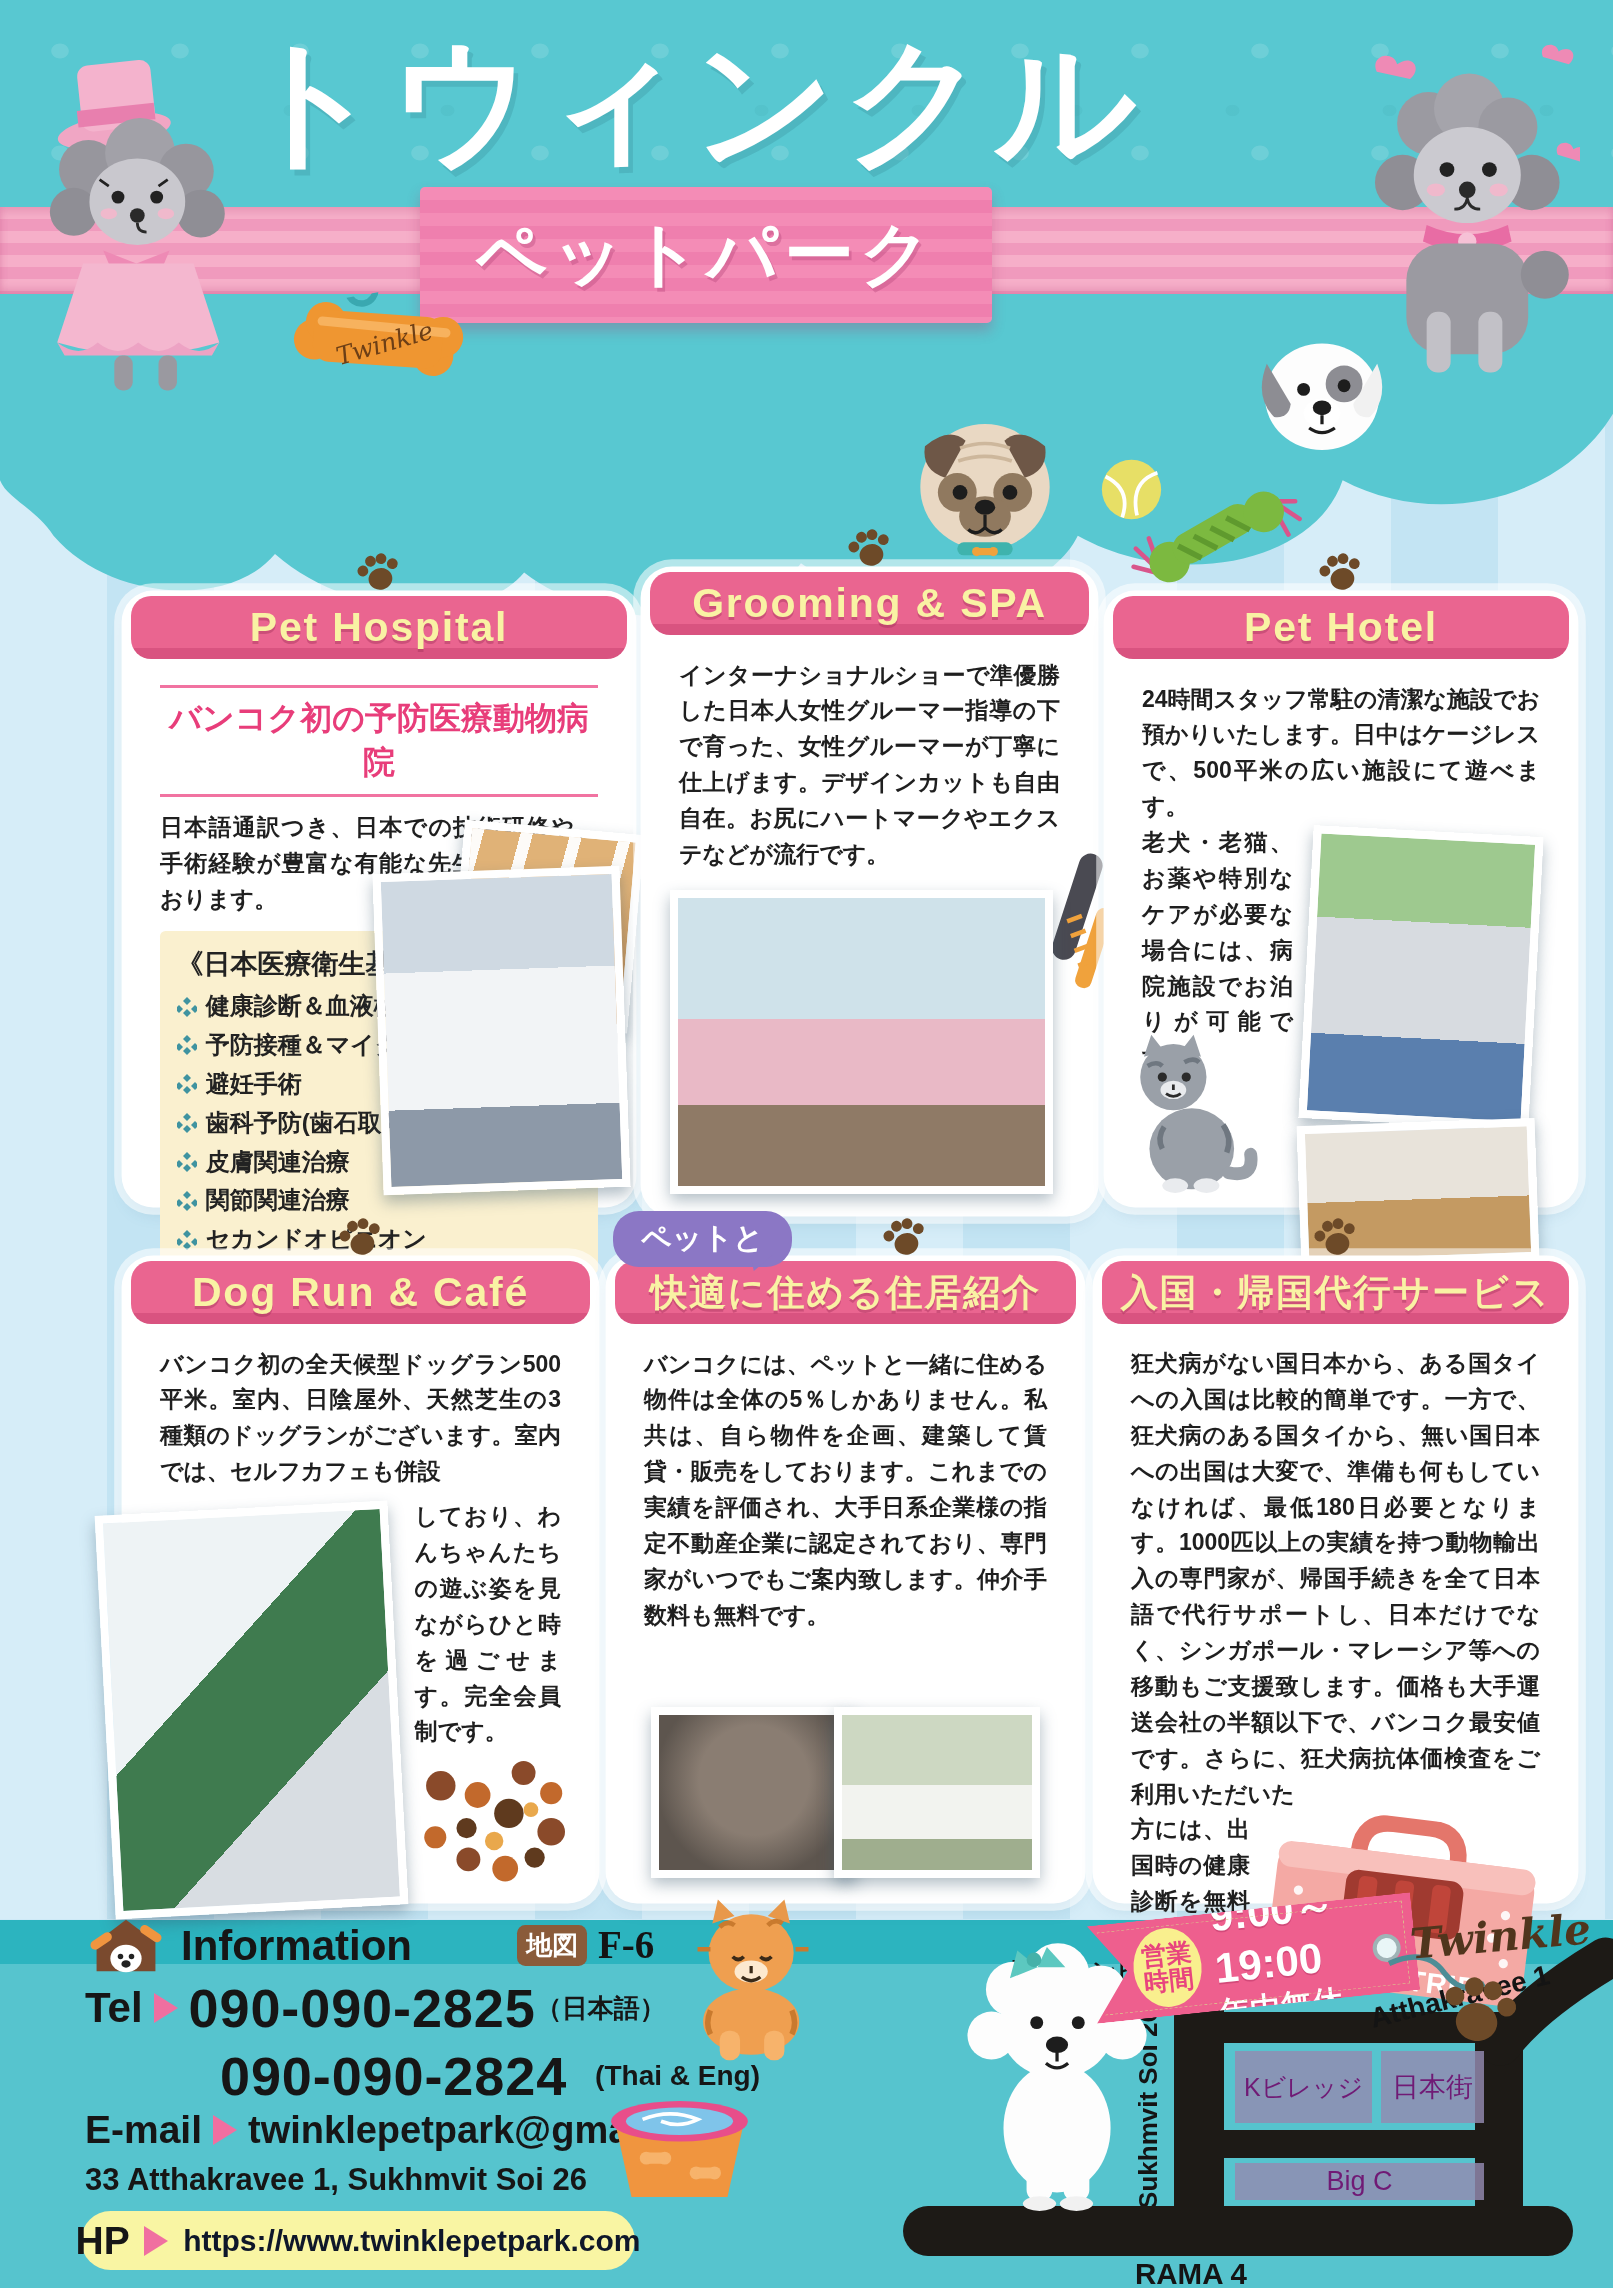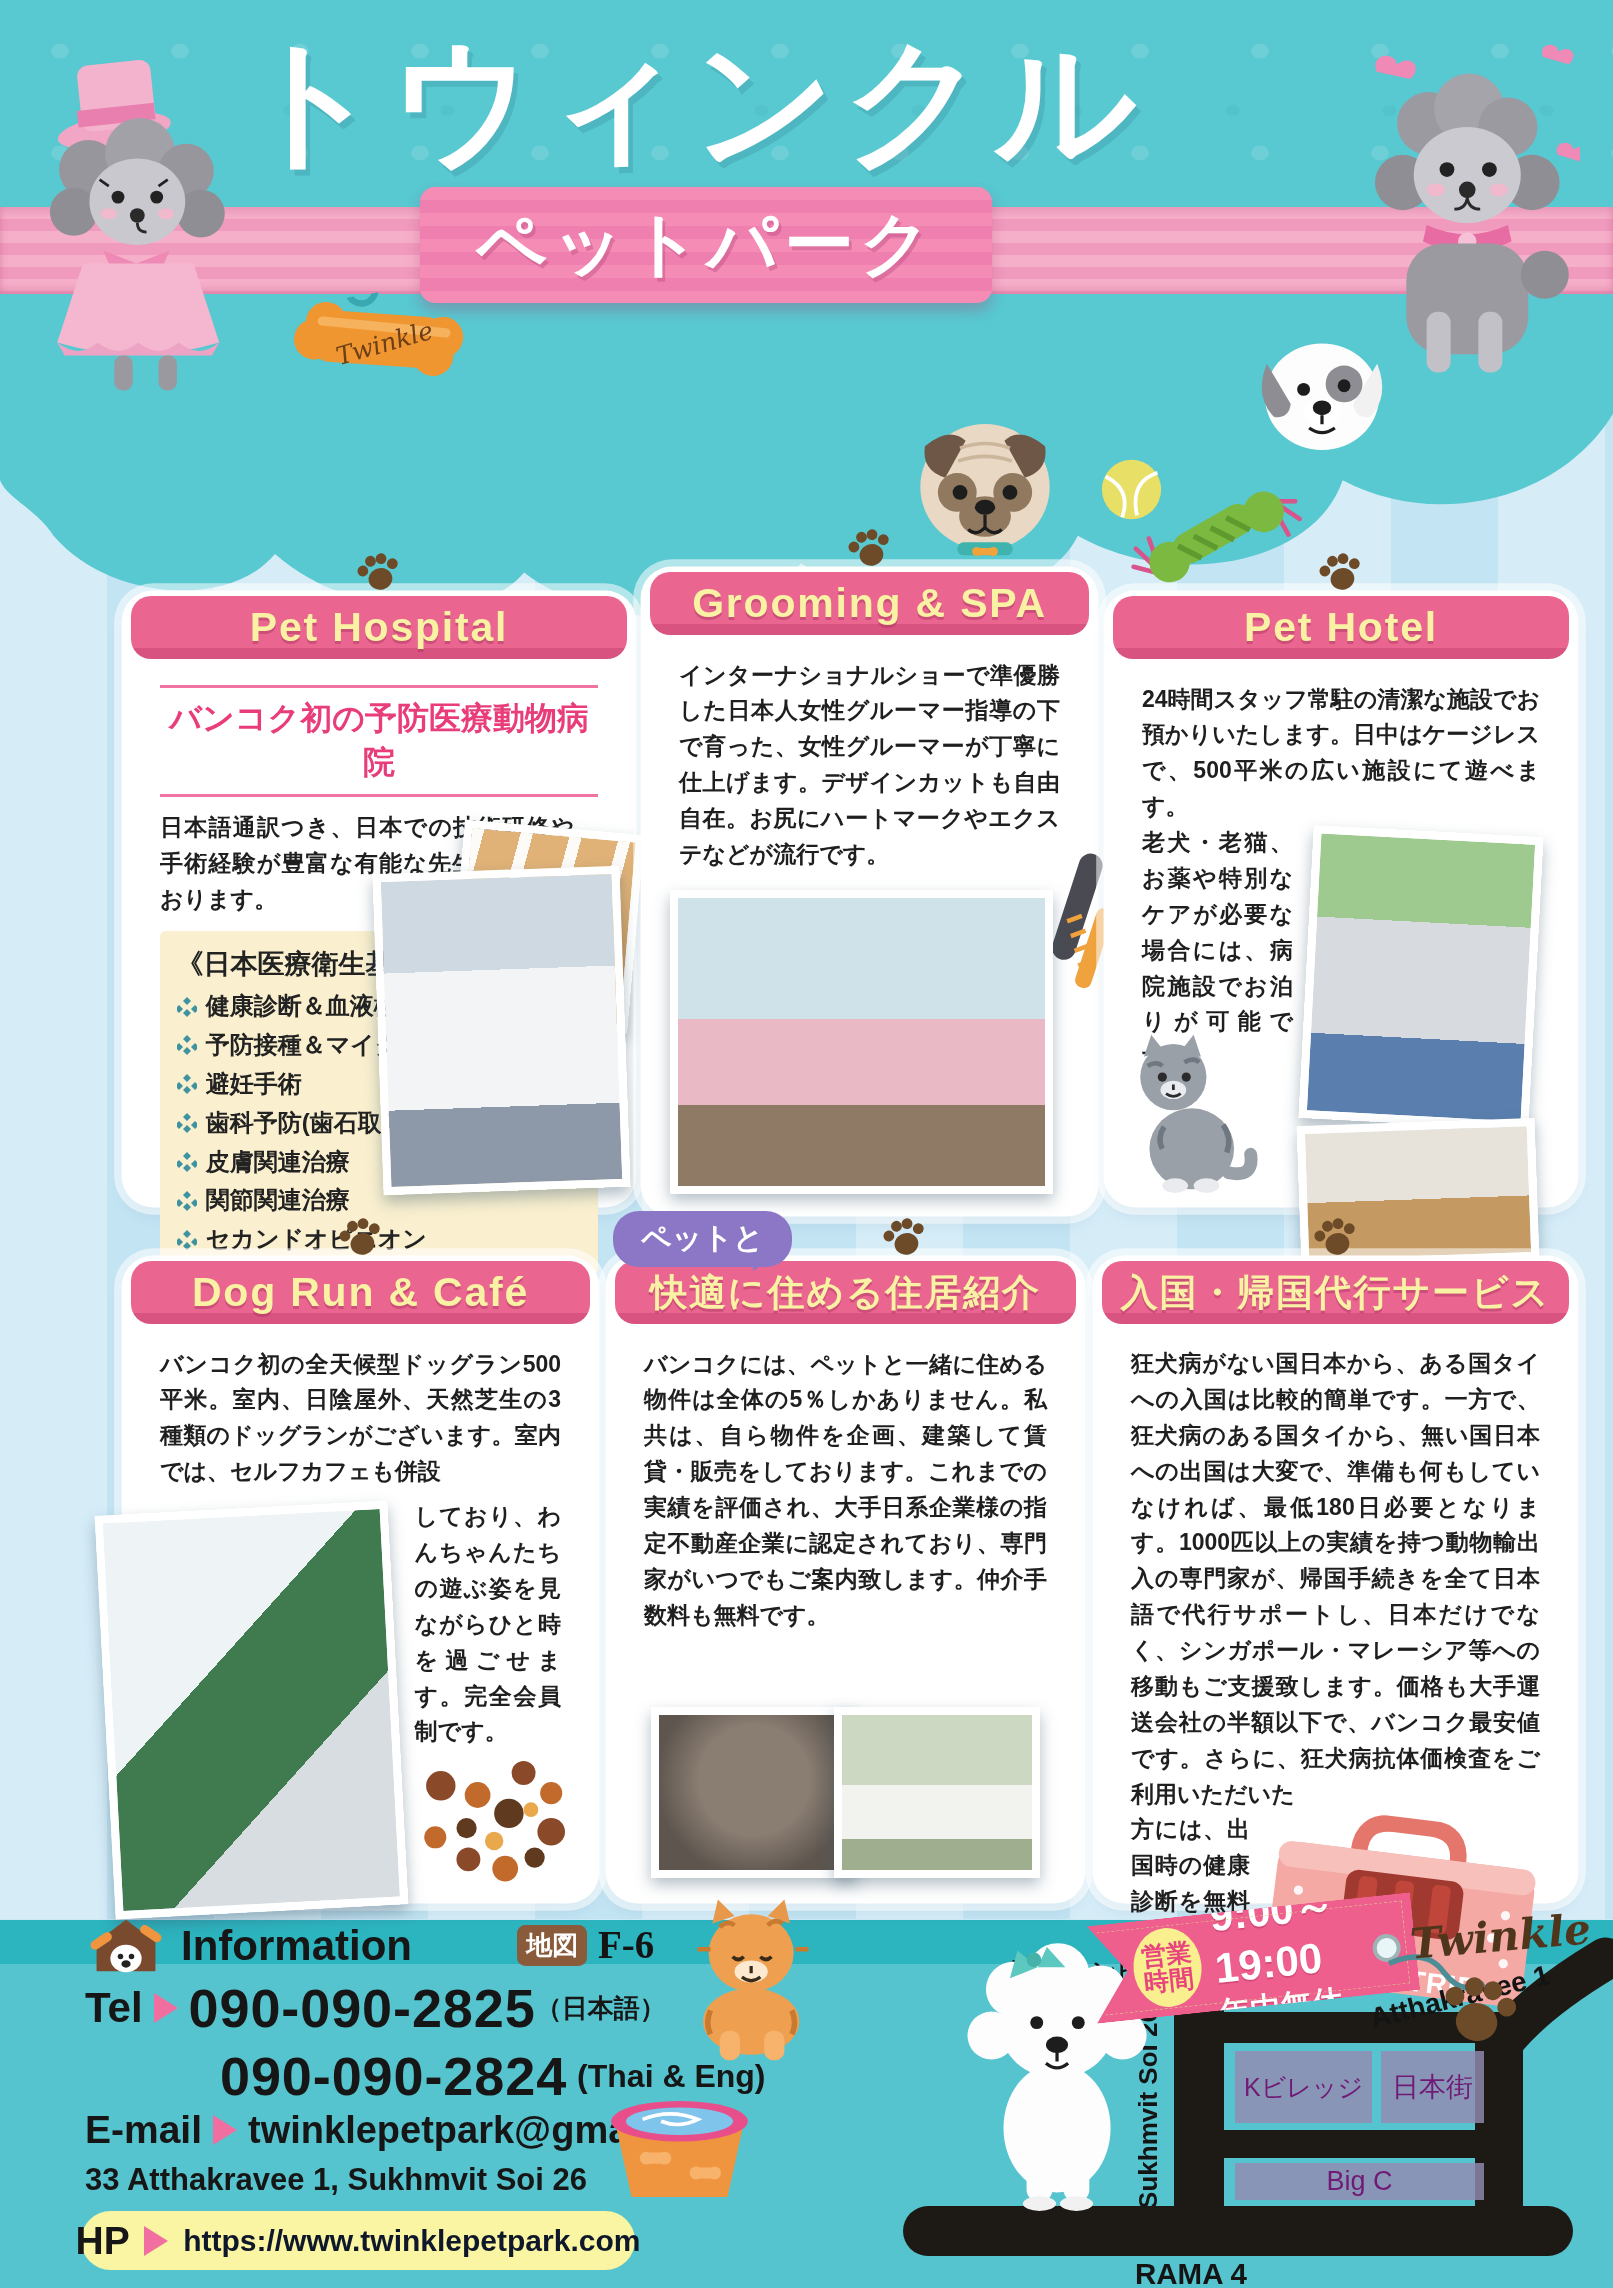--- a/index.html
+++ b/index.html
@@ -17,21 +17,21 @@
   .info-bg{position:absolute;left:0;top:1920px;width:100%;height:369px;background:#56c4ce;}
   .info-band{position:absolute;left:0;top:1920px;width:100%;height:44px;background:#2cb4bf;}
 
   
   .title-main{position:absolute;left:231px;top:9.2px;width:923px;text-align:center;
     font-size:140px;font-weight:800;color:#ffffff;letter-spacing:7.4px;
     text-shadow:4.6px 5.5px 0 rgba(60,150,160,.35);}
   .ribbon-band{position:absolute;left:0;top:207px;width:100%;height:87px;
     background:repeating-linear-gradient(180deg,#f6afc9 0 12px,#f09abd 12px 24px);
     box-shadow:inset 0 5.5px 7.4px rgba(200,90,140,.25), inset 0 -5.5px 7.4px rgba(200,90,140,.3);}
-  .ribbon-panel{position:absolute;left:420px;top:187px;width:572px;height:116px;border-radius:15px;
+  .ribbon-panel{position:absolute;left:420px;top:187px;width:572px;height:136px;border-radius:5px;
     background:repeating-linear-gradient(180deg,#f48cb6 0 13px,#ef7fae 13px 26px);
     box-shadow:0 7.4px 13px rgba(170,60,110,.3);display:flex;align-items:center;justify-content:center;}
   .title-sub{font-size:70px;font-weight:800;color:#fff;letter-spacing:5.5px;
     text-shadow:2.8px 3.7px 0 rgba(190,80,130,.45);}
 
   
   .bone-tag{position:absolute;left:291px;top:293px;width:175px;height:111px;transform:rotate(-10deg);}
   .bone-script{position:absolute;left:39px;top:37px;width:111px;text-align:center;
     font-family:"DejaVu Serif","Liberation Serif",serif;font-style:italic;font-size:25px;color:#6d3f16;transform:rotate(-6deg);}
 
@@ -512,21 +512,21 @@
   </svg>
 
   <div style="position:absolute;left:85px;top:1977px;display:flex;align-items:center">
     <span style="font-size:42px;font-weight:800;color:#161616">Tel</span>
     <span class="tri"></span>
     <span style="font-size:54px;font-weight:800;color:#161616;letter-spacing:0.9px">090-090-2825</span>
     <span style="font-size:26px;font-weight:700;color:#161616;margin-left:0">（日本語）</span>
   </div>
   <div style="position:absolute;left:220px;top:2045px;display:flex;align-items:center">
     <span style="font-size:54px;font-weight:800;color:#161616;letter-spacing:0.9px">090-090-2824</span>
-    <span style="font-size:32px;font-weight:700;color:#161616;margin-left:10px">(Thai &amp; Eng)</span>
+    <span style="font-size:28px;font-weight:700;color:#161616;margin-left:28px">(Thai &amp; Eng)</span>
   </div>
   <div style="position:absolute;left:85px;top:2108px;display:flex;align-items:center">
     <span style="font-size:39px;font-weight:800;color:#161616">E-mail</span>
     <span class="tri"></span>
     <span style="font-size:38px;font-weight:800;color:#161616">twinklepetpark@gmail.com</span>
   </div>
   <div style="position:absolute;left:85px;top:2162px;font-size:31px;font-weight:800;color:#161616">33 Atthakravee 1, Sukhmvit Soi 26</div>
   <div class="hp-pill">
     <span style="font-size:39px;font-weight:800;color:#161616">HP</span>
     <span class="tri"></span>

